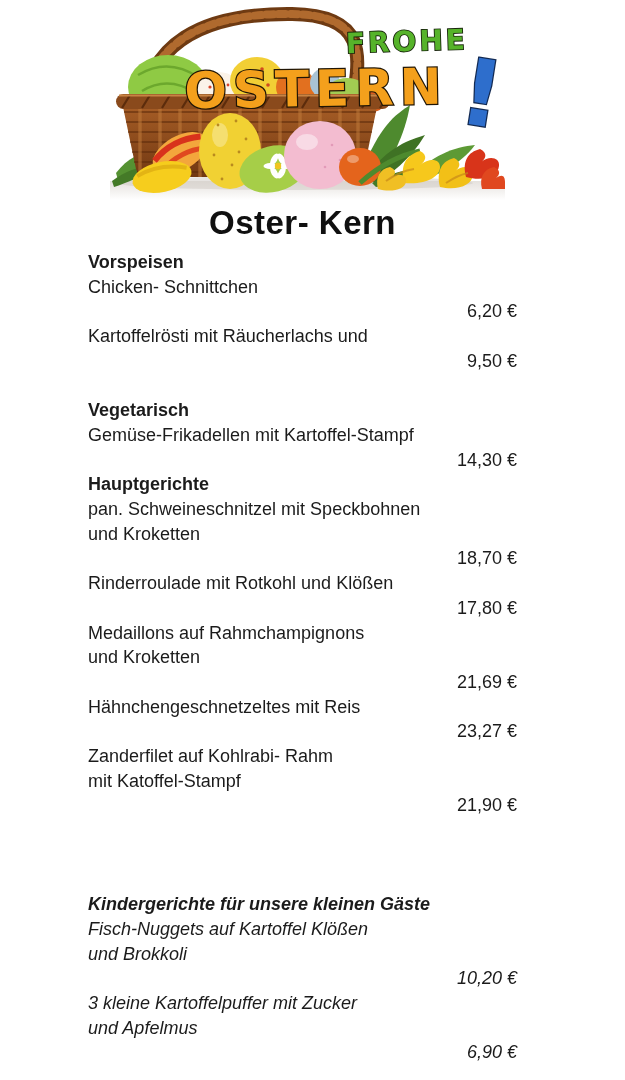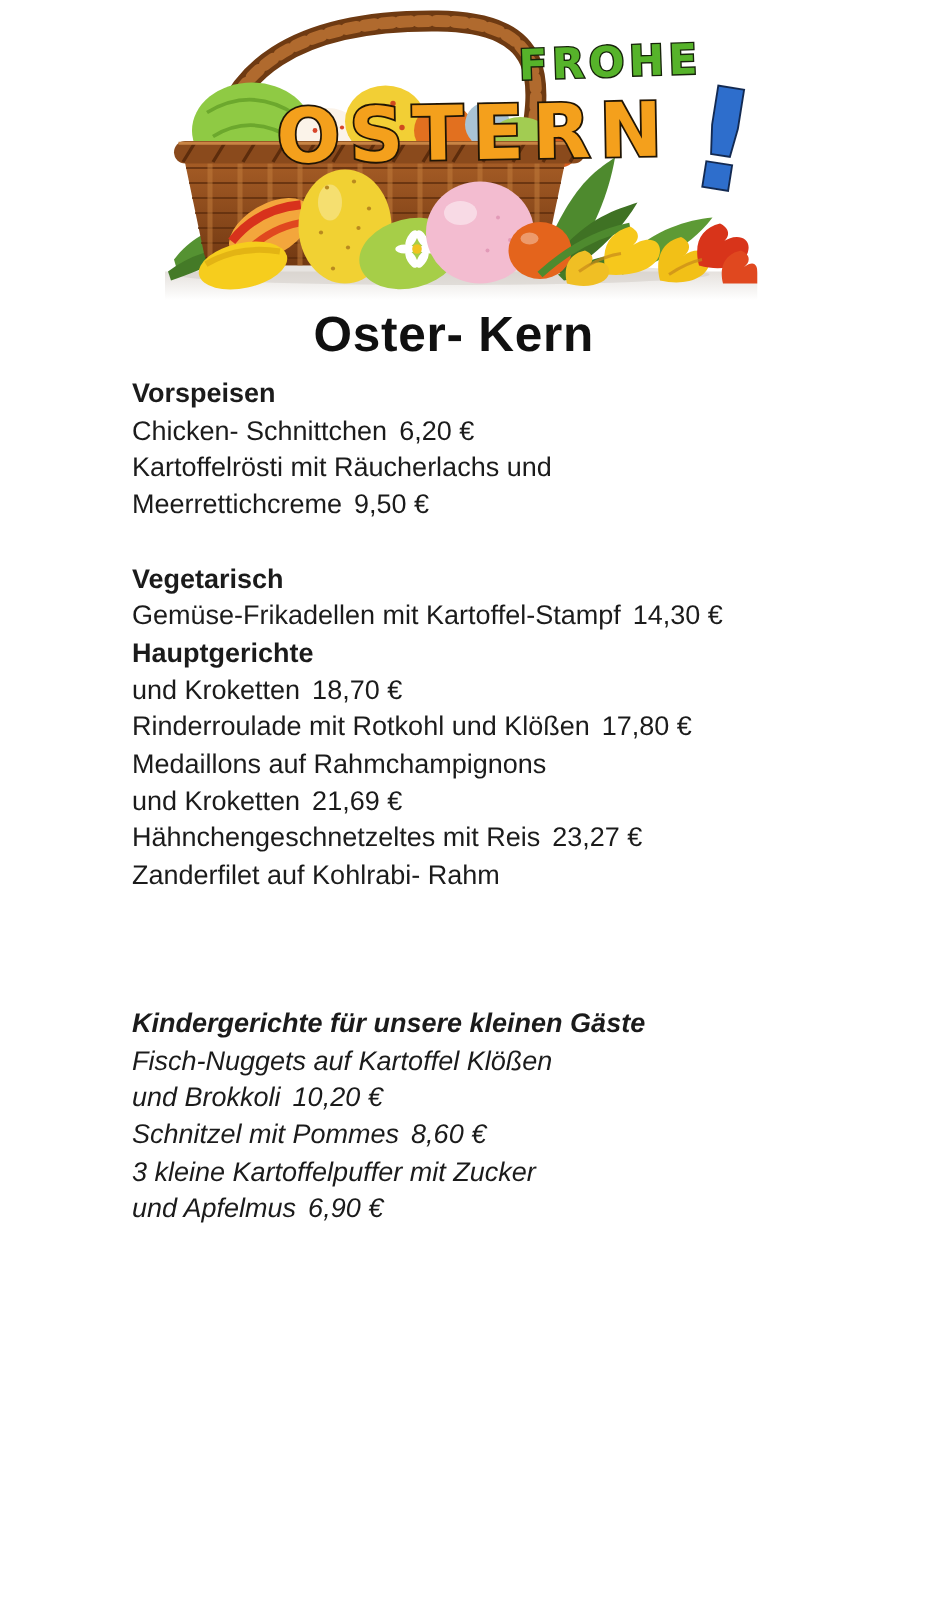--- a/index.html
+++ b/index.html
@@ -18,21 +18,21 @@
     margin: 3px 108px 7px 88px;
     text-align: center;
     font-size: 33px;
     font-weight: 700;
     line-height: 40px;
     color: #101010;
     letter-spacing: 0.5px;
   }
   .menu-body { margin: 0 59px 0 88px; width: 429px; font-size: 18px; }
   .section-heading { font-weight: 700; line-height: 24.7px; white-space: nowrap; }
-  .menu-row { display: flex; justify-content: flex-start; line-height: 24.7px; }
+  .menu-row { display: flex; justify-content: space-between; line-height: 24.7px; flex-direction: column; }
   .dish { white-space: nowrap; }
   .price { white-space: nowrap; text-align: right; padding-left: 8px; }
 </style>
 </head>
 <body>
 
 <div class="banner-wrap">
   <svg viewBox="0 0 395 195" width="395" height="195">
     <defs>
       <linearGradient id="g-surf" x1="0" y1="0" x2="0" y2="1">
@@ -160,34 +160,36 @@
     <section class="menu-section">
       <div class="section-heading">Vorspeisen</div>
       <div class="menu-row">
         <span class="dish">Chicken- Schnittchen</span>
         <span class="price">6,20 €</span>
       </div>
       <div class="menu-row">
         <span class="dish">Kartoffelrösti mit Räucherlachs und</span>
       </div>
       <div class="menu-row">
-        <span class="dish">Meerrettichcreme</span>
         <span class="price">9,50 €</span>
       </div>
     </section>
     <section class="menu-section" style="margin-top: 24.7px;">
       <div class="section-heading">Vegetarisch</div>
       <div class="menu-row">
         <span class="dish">Gemüse-Frikadellen mit Kartoffel-Stampf</span>
         <span class="price">14,30 €</span>
       </div>
     </section>
     <section class="menu-section">
       <div class="section-heading">Hauptgerichte</div>
       <div class="menu-row">
+        <span class="dish">pan. Schweineschnitzel mit Speckbohnen</span>
+      </div>
+      <div class="menu-row">
         <span class="dish">und Kroketten</span>
         <span class="price">18,70 €</span>
       </div>
       <div class="menu-row">
         <span class="dish">Rinderroulade mit Rotkohl und Klößen</span>
         <span class="price">17,80 €</span>
       </div>
       <div class="menu-row">
         <span class="dish">Medaillons auf Rahmchampignons</span>
       </div>
@@ -195,35 +197,35 @@
         <span class="dish">und Kroketten</span>
         <span class="price">21,69 €</span>
       </div>
       <div class="menu-row">
         <span class="dish">Hähnchengeschnetzeltes mit Reis</span>
         <span class="price">23,27 €</span>
       </div>
       <div class="menu-row">
         <span class="dish">Zanderfilet auf Kohlrabi- Rahm</span>
       </div>
+      <div class="menu-row">
+        <span class="dish">mit Katoffel-Stampf</span>
+        <span class="price">21,90 €</span>
+      </div>
     </section>
     <section class="menu-section" style="margin-top: 74.1px; font-style: italic;">
       <div class="section-heading">Kindergerichte für unsere kleinen Gäste</div>
       <div class="menu-row">
         <span class="dish">Fisch-Nuggets auf Kartoffel Klößen</span>
       </div>
       <div class="menu-row">
         <span class="dish">und Brokkoli</span>
         <span class="price">10,20 €</span>
       </div>
       <div class="menu-row">
-        <span class="dish">Schnitzel mit Pommes</span>
-        <span class="price">8,60 €</span>
-      </div>
-      <div class="menu-row">
         <span class="dish">3 kleine Kartoffelpuffer mit Zucker</span>
       </div>
       <div class="menu-row">
         <span class="dish">und Apfelmus</span>
         <span class="price">6,90 €</span>
       </div>
     </section>
   </div>
 
 </body></html>

